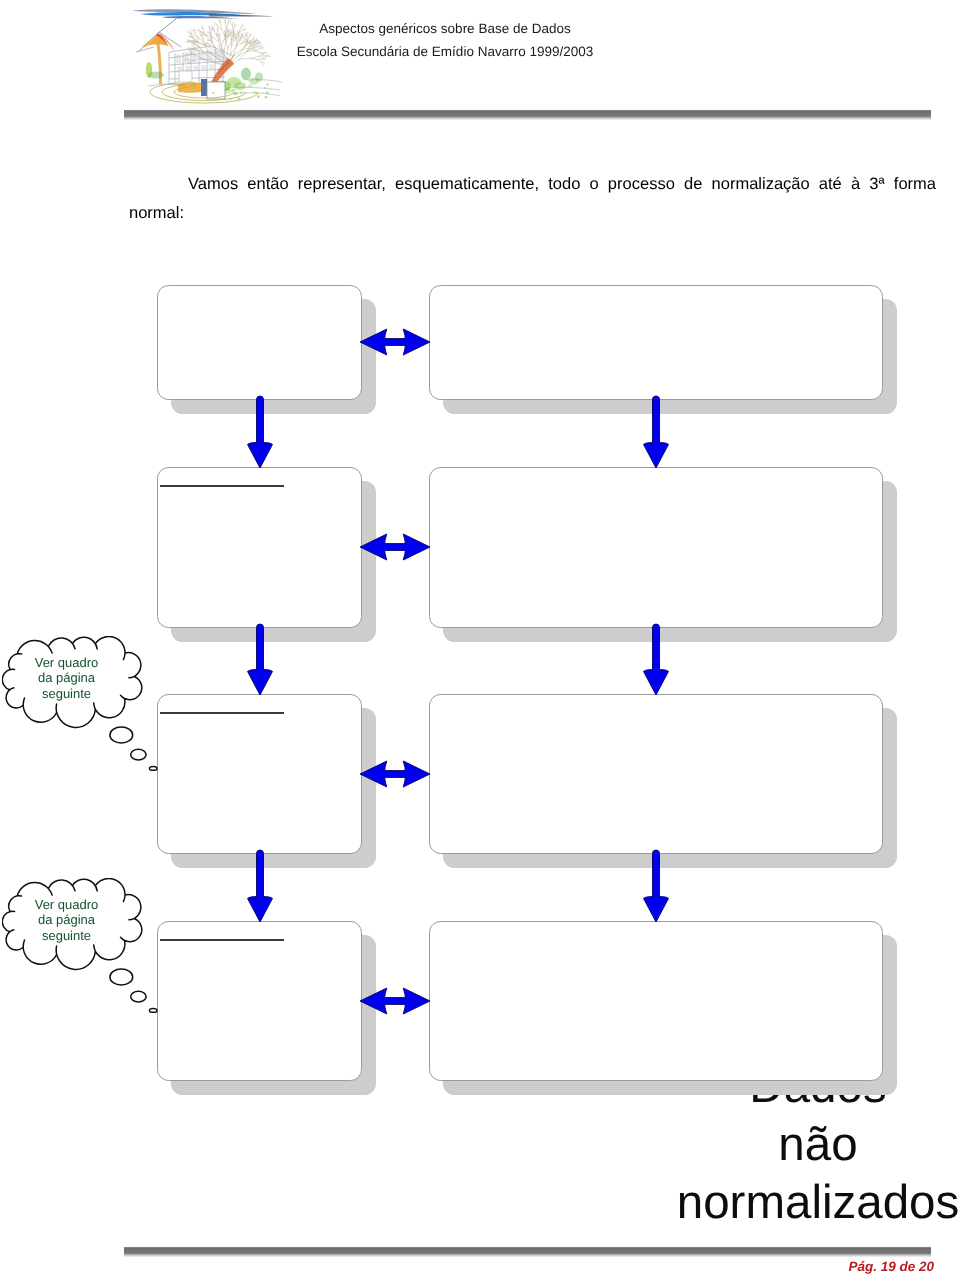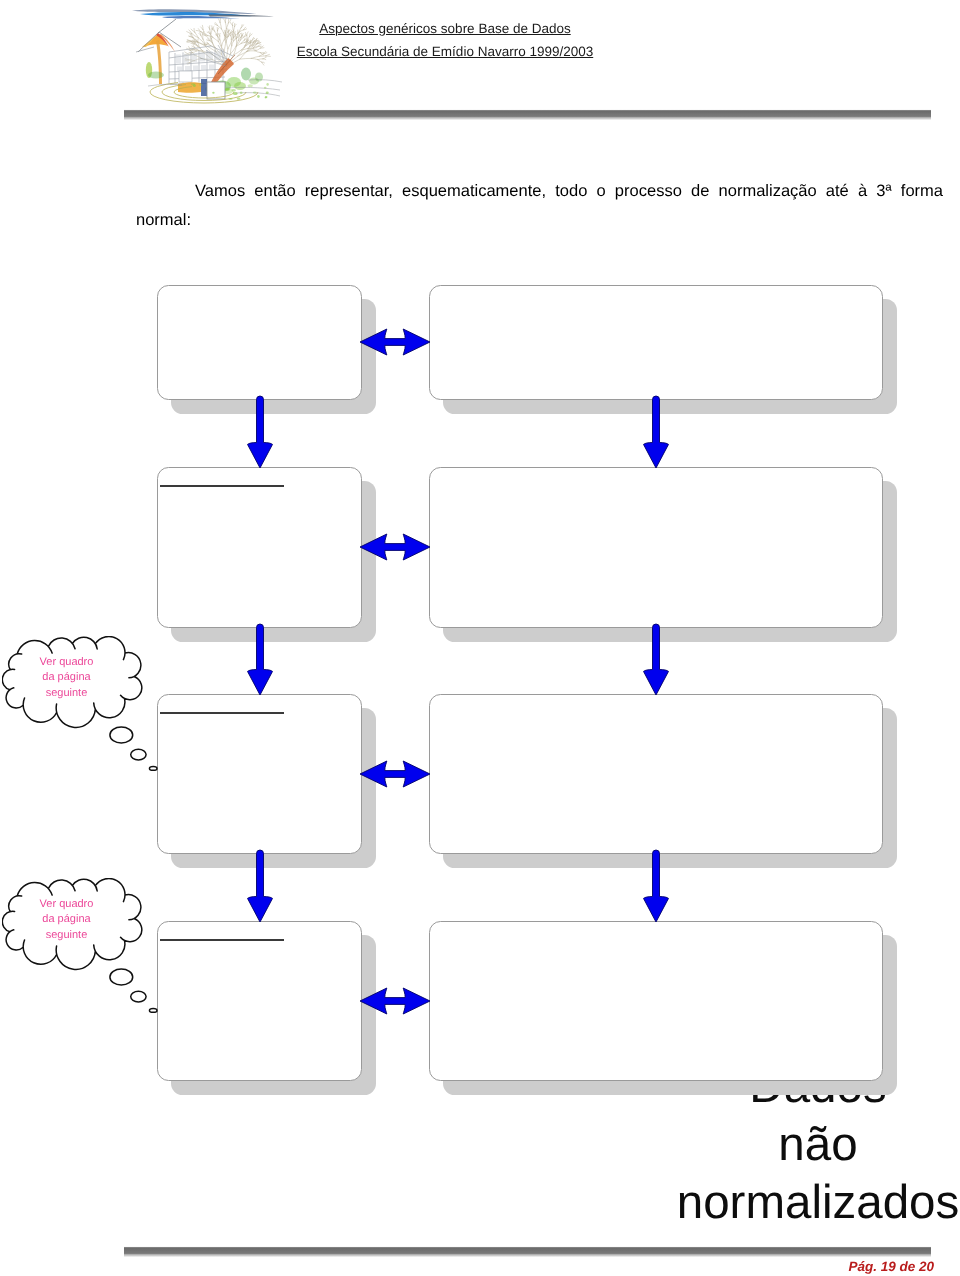--- a/index.html
+++ b/index.html
@@ -7,45 +7,45 @@
   body{width:960px;height:1276px;position:relative;overflow:hidden;
        font-family:"Liberation Sans",sans-serif;
        -webkit-font-smoothing:antialiased;text-rendering:geometricPrecision;}
   .page{position:absolute;left:0;top:0;width:960px;height:1276px;overflow:hidden;background:#fff;
         opacity:0.999;}
 
   
   .hdr-logo{position:absolute;left:126px;top:4px;width:168px;height:101px;}
   .hdr-text{position:absolute;left:160px;top:16.5px;width:570px;text-align:center;
             font-size:13.5px;line-height:23px;color:#1a1a1a;white-space:nowrap;}
-  .hdr-text div{letter-spacing:0px;text-decoration:underline;}
+  .hdr-text div{letter-spacing:0px;}
   .rule{position:absolute;left:124px;width:807px;height:11px;
         background:linear-gradient(to bottom,
           #ffffff 0%, #ffffff 4%, #d4d4d4 9%, #6a6a6a 15%,
           #6d6d6d 28%, #767676 52%, #787878 66%, #8e8e8e 73%,
           #c4c4c4 80%, #cfcfcf 90%, #ffffff 100%);}
   .hdr-rule{top:109px;}
   .ftr-rule{top:1246px;}
 
   
-  .intro{position:absolute;left:124px;top:164.5px;width:807px;margin:12px;font-size:16.5px;
+  .intro{position:absolute;left:124px;top:164.5px;width:807px;margin:5px;font-size:16.5px;
          line-height:29.5px;color:#000;text-align:justify;text-indent:59px;}
   .intro::after{content:"";display:inline-block;width:100%;}
 
   
   .nshadow{position:absolute;background:#cdcdcd;border-radius:11.5px;z-index:2;}
   .nbox{position:absolute;background:#ffffff;border:1px solid #9a9a9a;
         border-radius:11.5px;box-sizing:border-box;z-index:3;}
   .uline{position:absolute;height:0;border-top:2px solid #3a3a3a;z-index:4;}
 
   .arrow{position:absolute;overflow:visible;z-index:5;}
 
   
   .bubble{position:absolute;z-index:6;}
-  .bubble-text{position:absolute;z-index:7;text-align:center;font-size:11px;line-height:15.4px;color:#ec4899;white-space:nowrap;}
+  .bubble-text{position:absolute;z-index:7;text-align:center;font-size:13px;line-height:15.4px;color:#14532d;white-space:nowrap;}
 
   
   .bigtext{position:absolute;text-align:center;font-size:47.5px;line-height:58px;
            color:#0d0d0d;white-space:nowrap;z-index:0;}
 
   .ftr-page{position:absolute;right:26px;top:1259px;font-size:13.5px;font-style:italic;
             font-weight:bold;color:#b91c1c;}
 </style>
 </head>
 <body>

